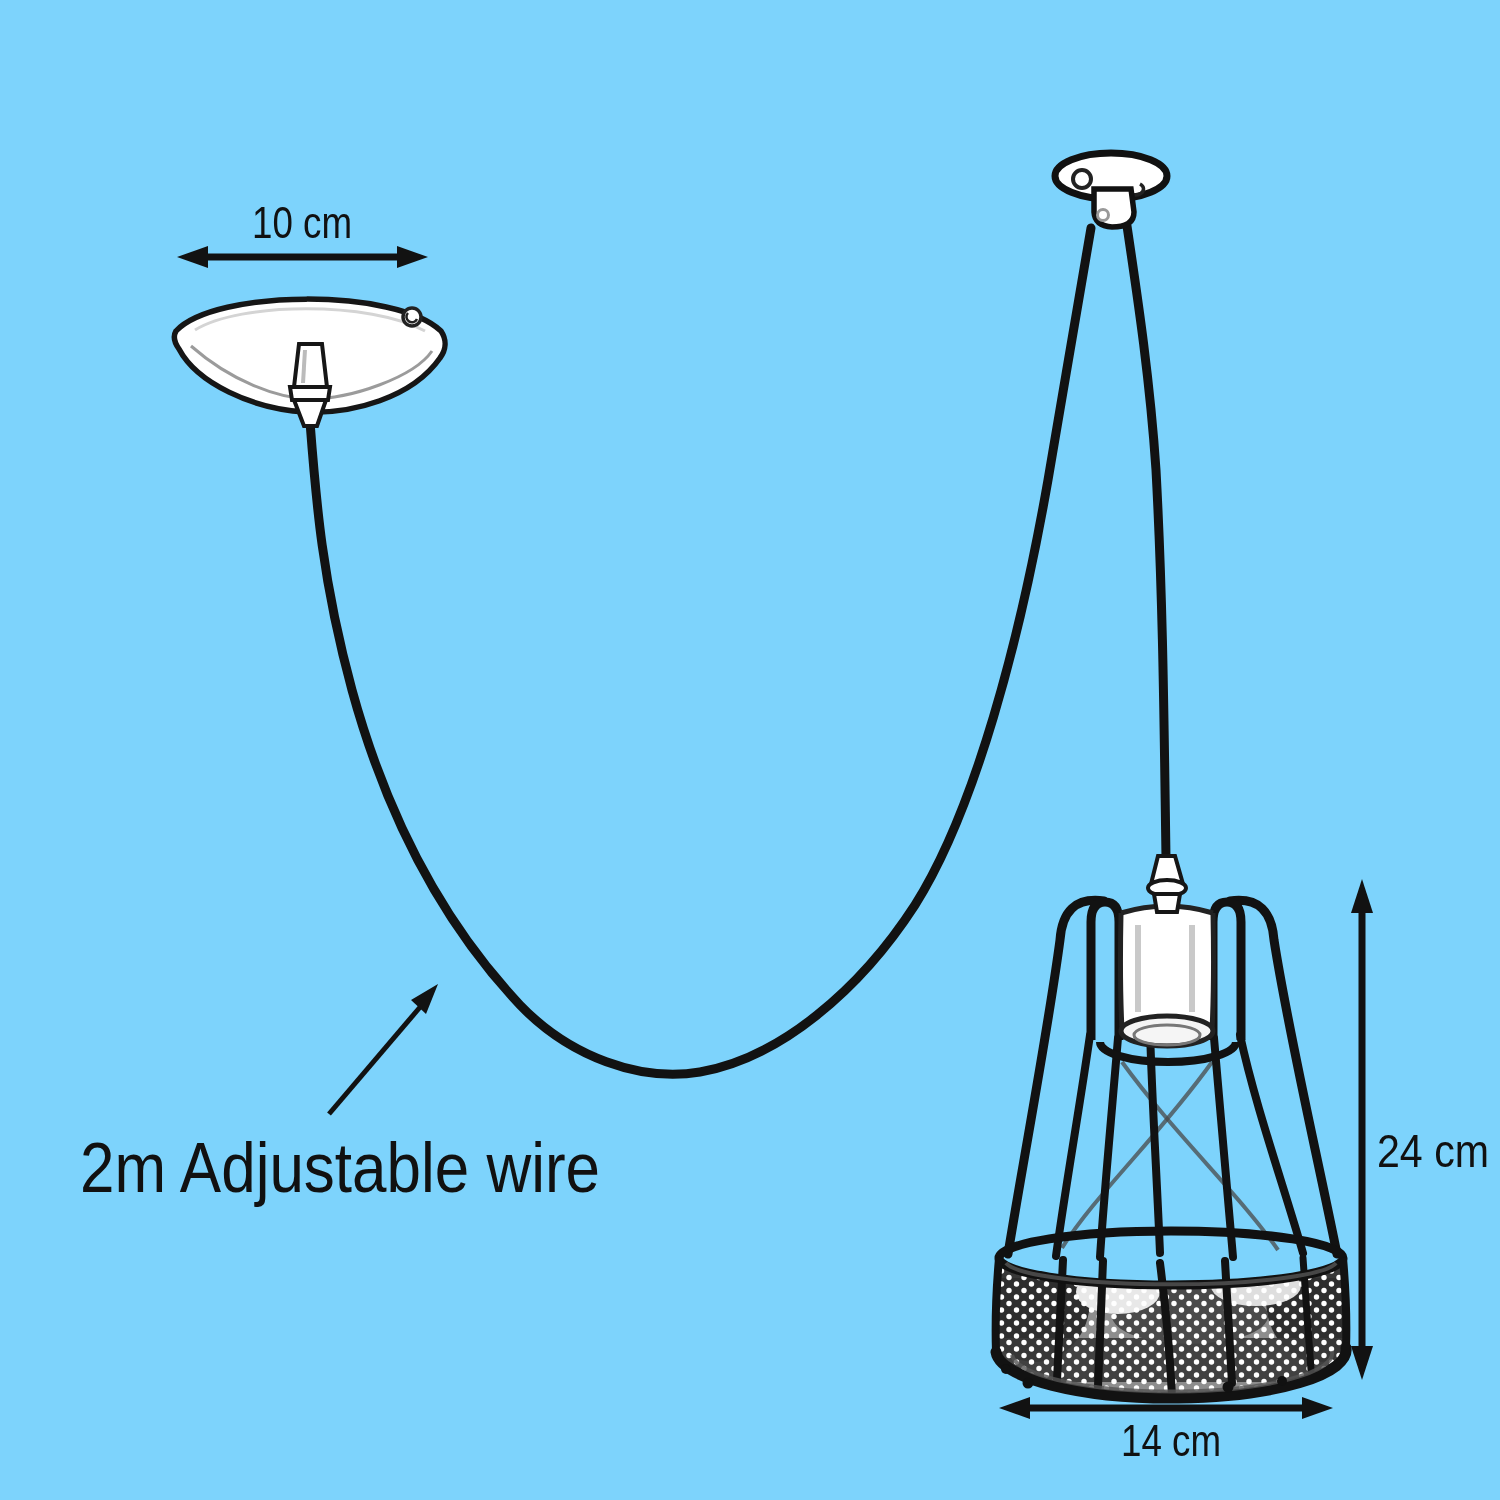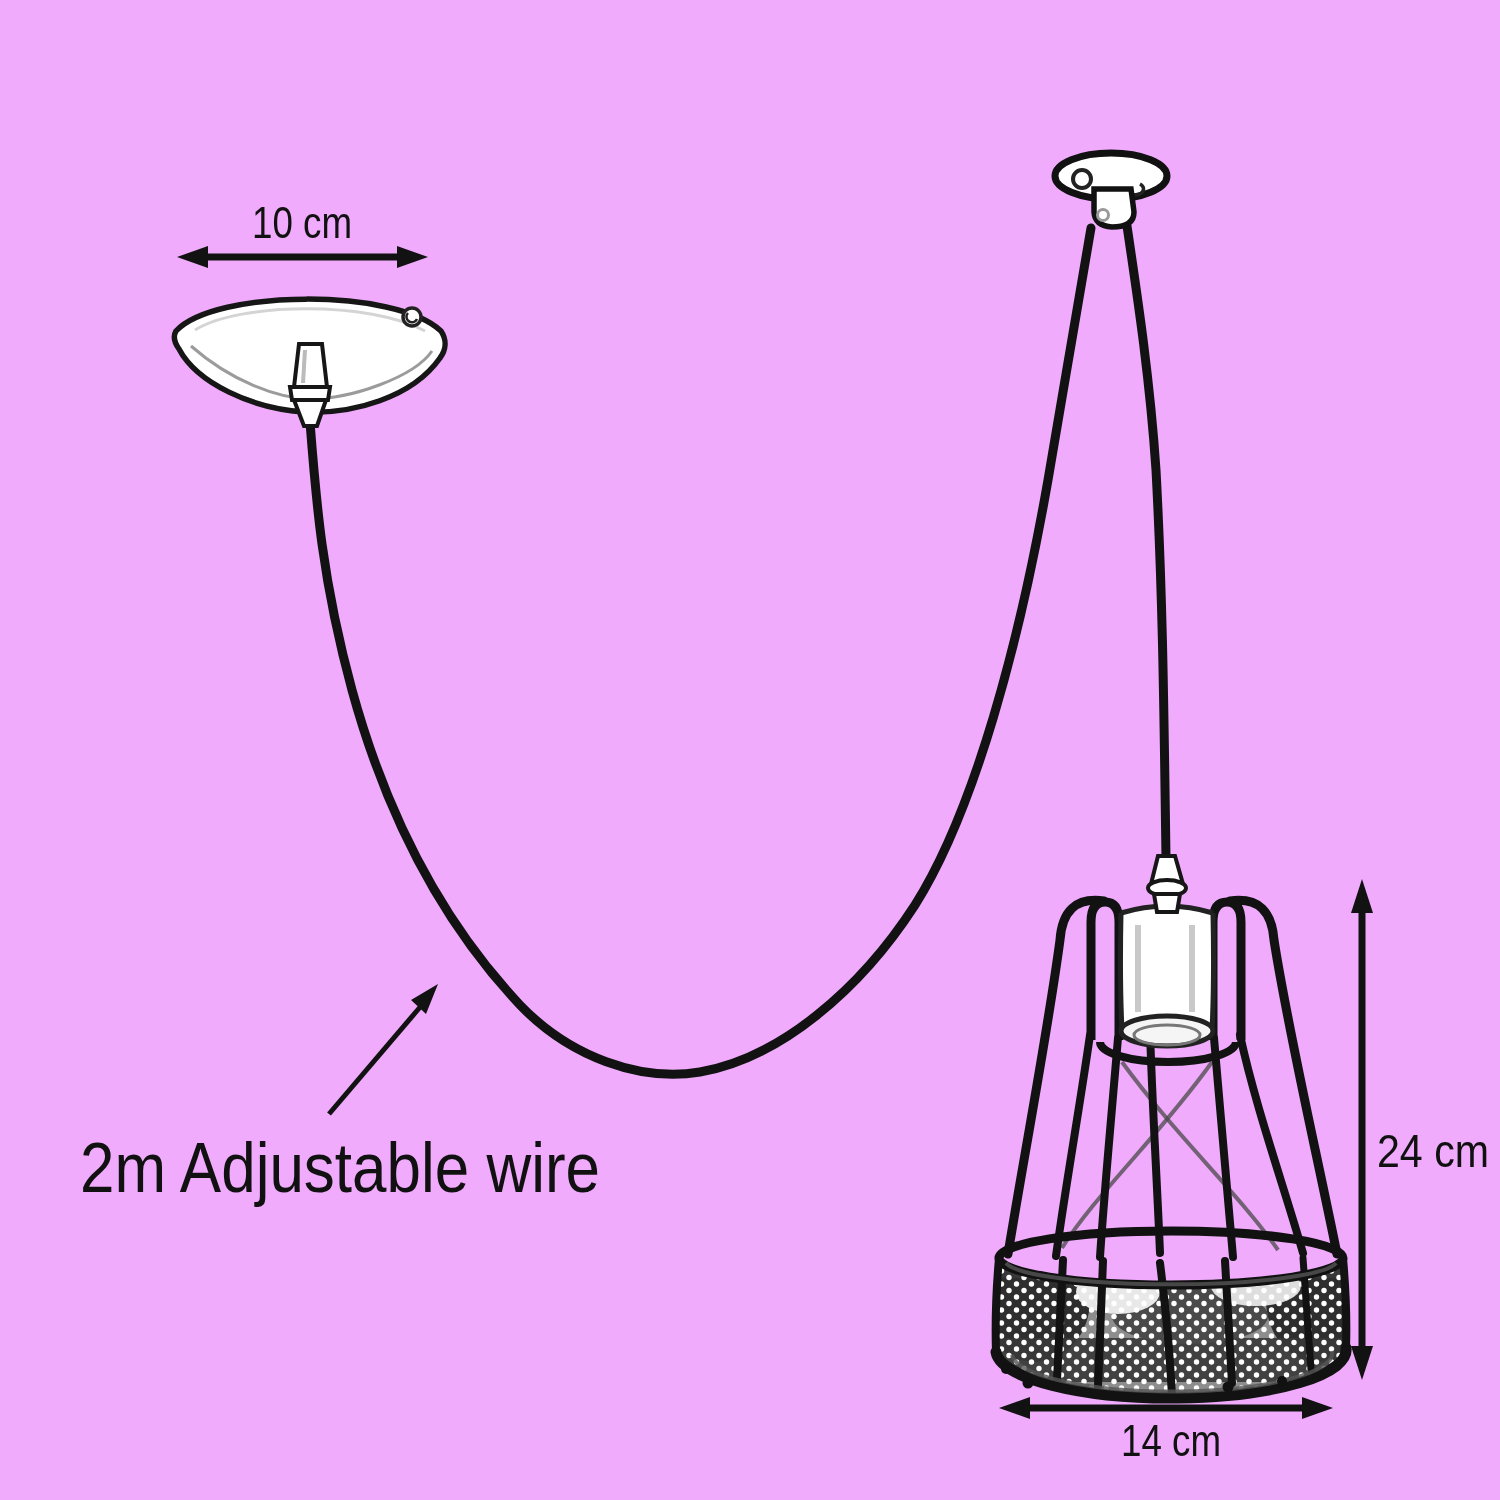--- a/index.html
+++ b/index.html
@@ -1,20 +1,20 @@
 <!DOCTYPE html>
 <html><head>
 <meta charset="utf-8">
 <style>
   html, body { margin: 0; padding: 0; background: #ffffff; }
   .canvas {
     position: relative;
     width: 1500px;
     height: 1500px;
-    background: #f0abfc;
+    background: #7dd3fc;
     overflow: hidden;
     font-family: "Liberation Sans", sans-serif;
   }
   svg { display: block; }
   .ink-line   { stroke: #121212; fill: none; }
   .ink-fill   { fill: #121212; stroke: none; }
   .white-part { fill: #ffffff; stroke: #161616; }
   text.dim-label {
     fill: #111111;
     font-family: "Liberation Sans", sans-serif;

